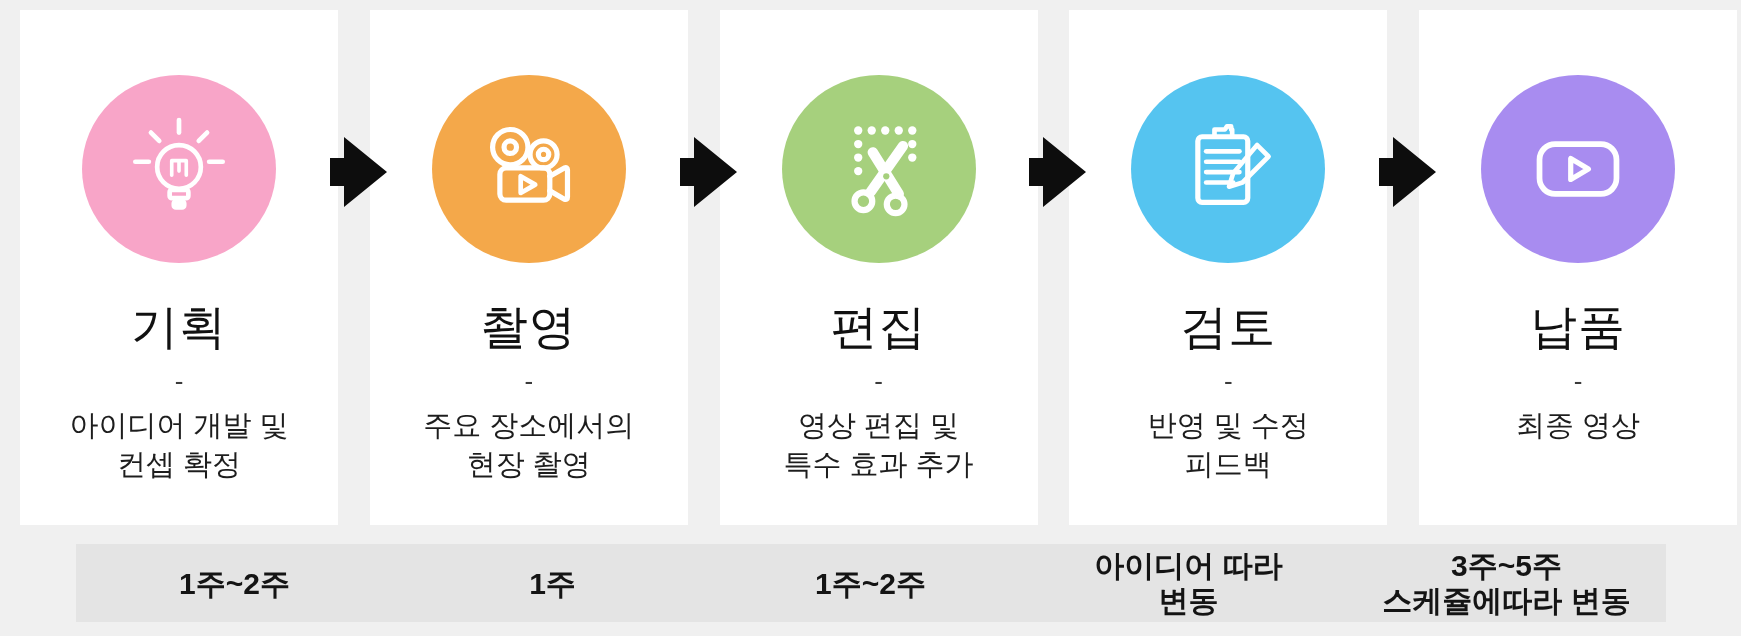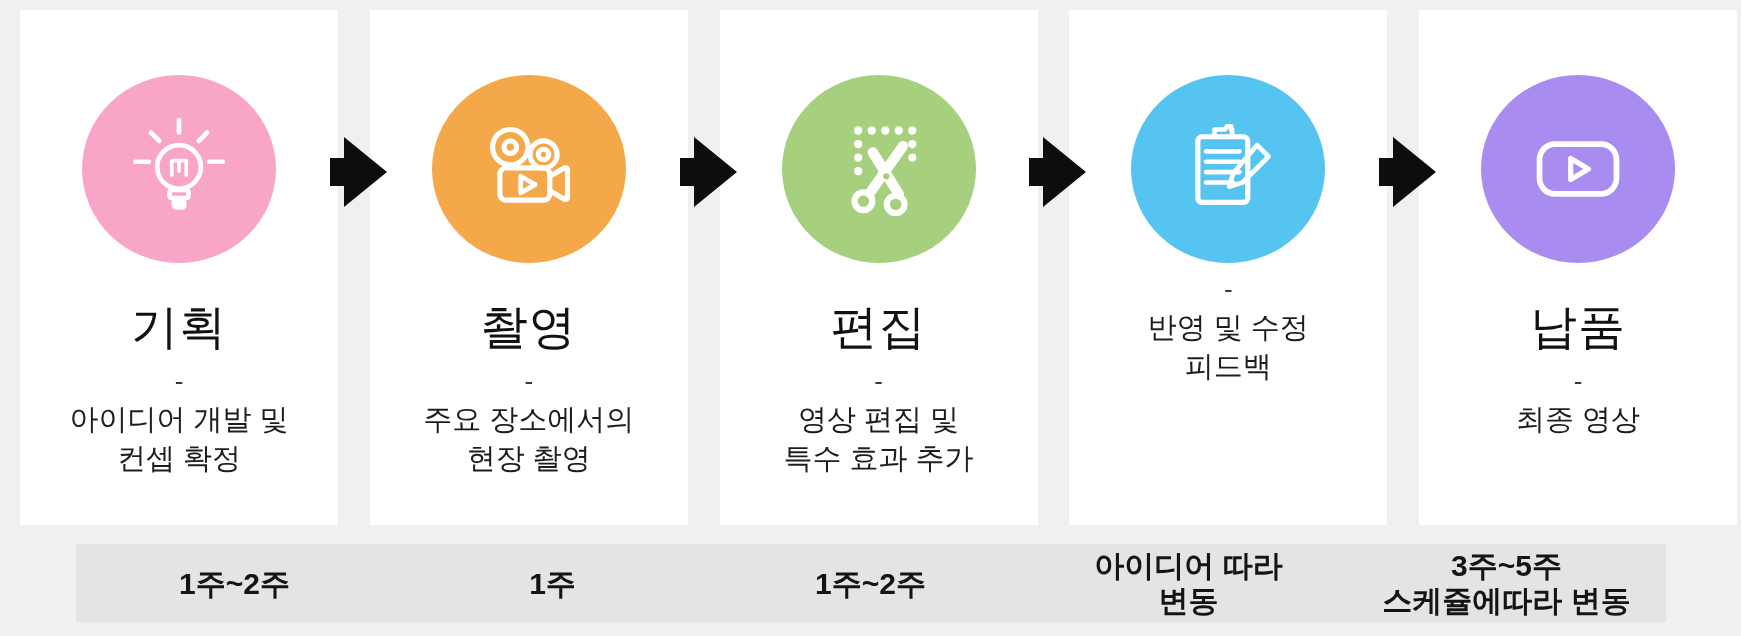--- a/index.html
+++ b/index.html
@@ -9,21 +9,21 @@
 
   .cards-row { position:absolute; left:20px; top:10px; width:1717px; display:flex; justify-content:space-between; }
   .step-card { width:318px; height:515px; background:#ffffff; text-align:center; }
 
   .circle { width:194px; height:188px; border-radius:50%; margin:65px auto 0;
             display:flex; align-items:center; justify-content:center; }
   .circle svg { display:block; }
 
   .step-title { margin-top:36px; font-size:47px; font-weight:500; color:#111; letter-spacing:1px; line-height:1.2; }
   .step-dash  { margin-top:12px; font-size:26px; color:#3a3a3a; line-height:1.1; }
-  .step-desc  { margin-top:4px; font-size:29px; color:#1d1d1d; line-height:39px; }
+  .step-desc  { margin-top:10px; font-size:29px; color:#1d1d1d; line-height:39px; }
 
   .bars-row { position:absolute; left:12px; top:544px; width:1717px; display:flex; justify-content:center; }
   .duration-bar { width:318px; height:78px; background:#e4e4e4; display:flex; flex-direction:column;
                   align-items:center; justify-content:center; font-size:30px; font-weight:700;
                   color:#141414; line-height:35px; }
 
   .flow-arrow { position:absolute; top:137px; width:57px; height:70px; }
   .a1 { left:330px; } .a2 { left:680px; } .a3 { left:1029px; } .a4 { left:1379px; }
 </style>
 </head>
@@ -124,20 +124,21 @@
             <g stroke-width="4.5">
               <line x1="29" y1="33" x2="61" y2="33"></line>
               <line x1="29" y1="43" x2="61" y2="43"></line>
               <line x1="29" y1="53" x2="61" y2="53"></line>
               <line x1="29" y1="63" x2="55" y2="63"></line>
             </g>
             <path d="M78 27 L89 38 L64 63 L51 67 L55 54 Z" stroke-width="4.5"></path>
           </svg>
         </span>
       </div>
+      <div class="step-title">검토</div>
       <div class="step-dash">-</div>
       <div class="step-desc">
         <div>반영 및 수정</div>
         <div>피드백</div>
       </div>
     </div>
 
     <div class="step-card">
       <div class="circle" style="background: rgb(168, 140, 240);">
         <span>

